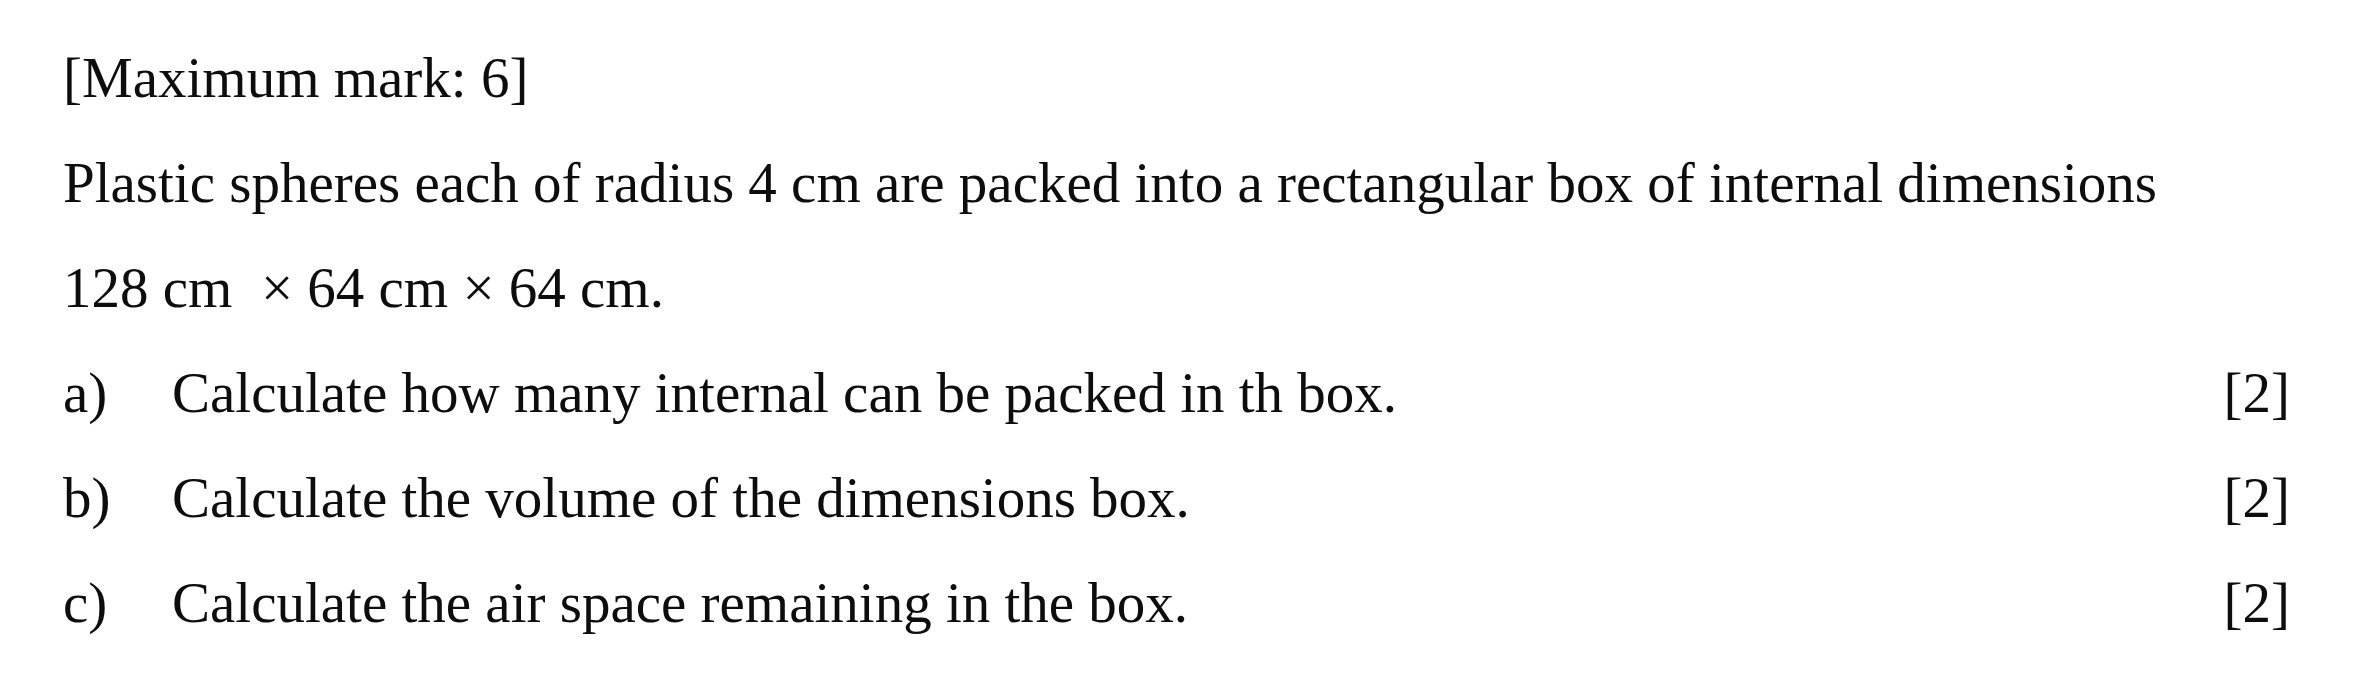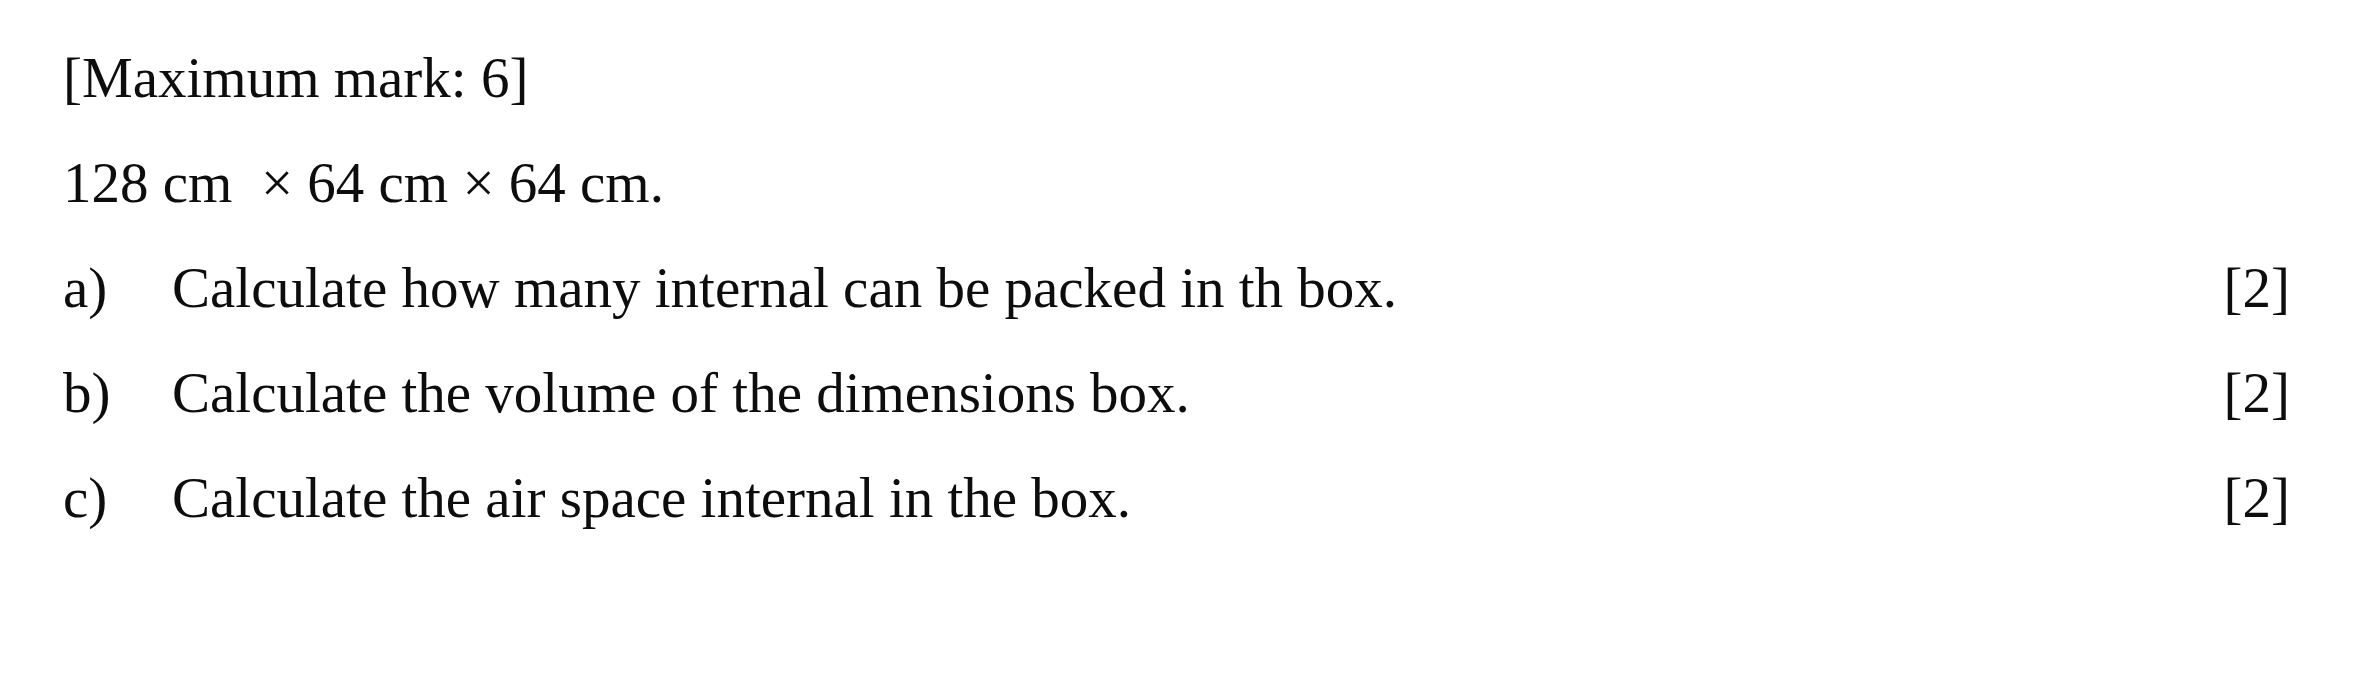--- a/index.html
+++ b/index.html
@@ -40,34 +40,35 @@
     text-align: right;
   }
 </style>
 </head>
 <body>
 
 <div class="doc">
 
   <div class="line">[Maximum mark: 6]</div>
 
+  <div class="line">Plastic spheres each of radius 4 cm are packed into a rectangular box of internal dimensions</div>
 
   <div class="line">128 cm  × 64 cm × 64 cm.</div>
 
   <div class="q-row">
     <span class="q-label">a)</span>
     <span class="q-text">Calculate how many internal can be packed in th box.</span>
     <span class="q-marks">[2]</span>
   </div>
 
   <div class="q-row">
     <span class="q-label">b)</span>
     <span class="q-text">Calculate the volume of the dimensions box.</span>
     <span class="q-marks">[2]</span>
   </div>
 
   <div class="q-row">
     <span class="q-label">c)</span>
-    <span class="q-text">Calculate the air space internal in the box.</span>
+    <span class="q-text">Calculate the air space remaining in the box.</span>
     <span class="q-marks">[2]</span>
   </div>
 
 </div>
 
 </body></html>

